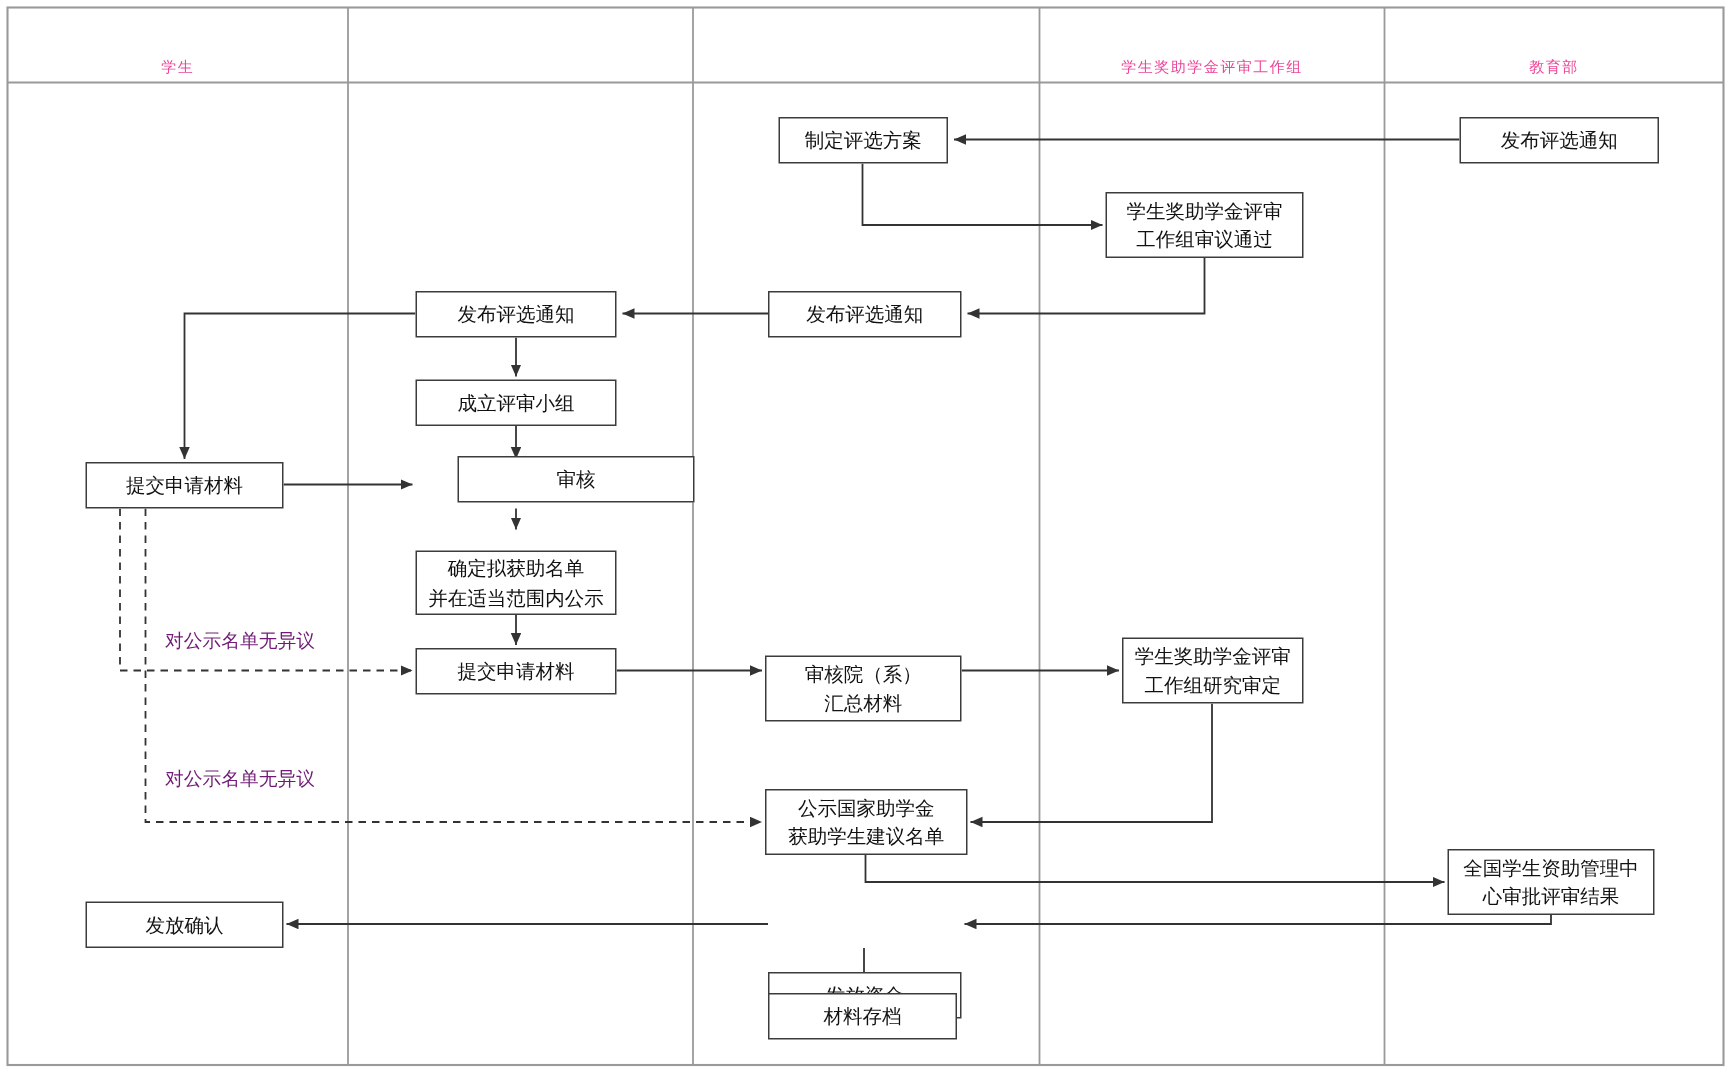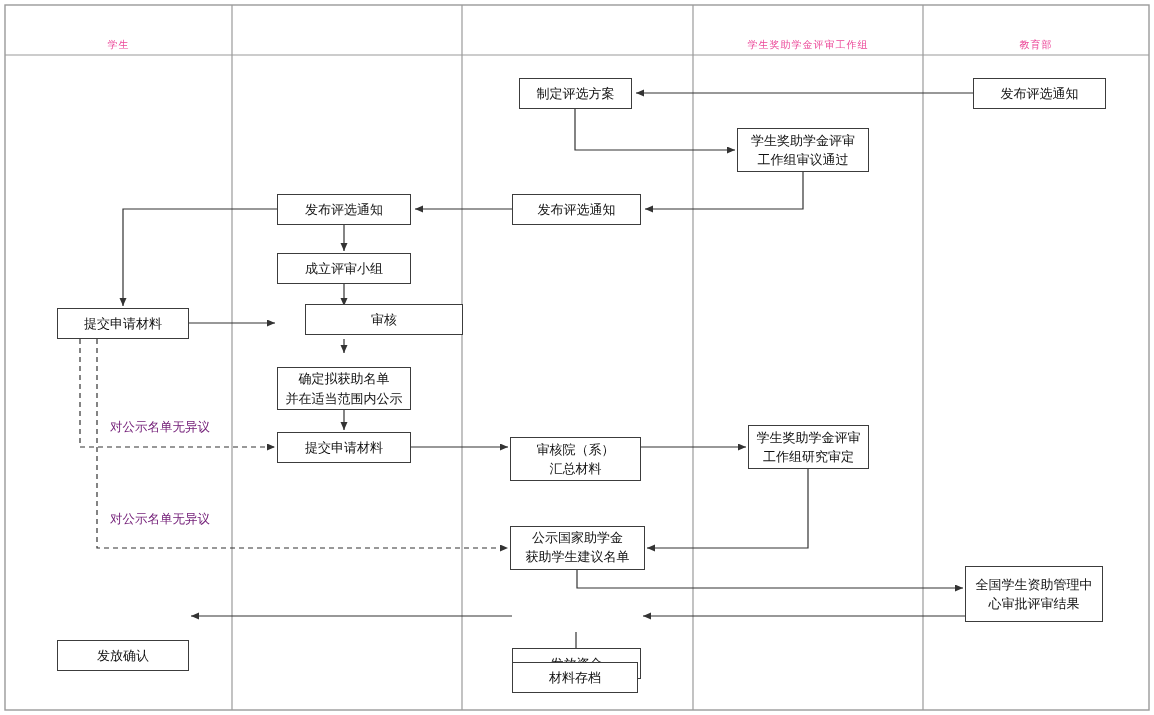--- a/index.html
+++ b/index.html
@@ -83,24 +83,24 @@
   <div class="node" style="left:277px;top:253px;width:134px;height:31px;">成立评审小组</div>
   <div class="node" style="left:57px;top:308px;width:132px;height:31px;">提交申请材料</div>
   <div class="node" style="left:277px;top:304px;width:158px;height:31px;margin-left:28px;">审核</div>
   <div class="node" style="left:277px;top:355px;width:134px;height:43px;margin-top:12px;">确定拟获助名单
 并在适当范围内公示</div>
   <div class="node" style="left:277px;top:432px;width:134px;height:31px;">提交申请材料</div>
   <div class="node" style="left:510px;top:425px;width:131px;height:44px;margin-top:12px;">审核院（系）
 汇总材料</div>
   <div class="node" style="left:748px;top:425px;width:121px;height:44px;">学生奖助学金评审
 工作组研究审定</div>
-  <div class="node" style="left:510px;top:526px;width:135px;height:44px;font-family:Liberation Mono, monospace;">公示国家助学金
+  <div class="node" style="left:510px;top:526px;width:135px;height:44px;">公示国家助学金
 获助学生建议名单</div>
-  <div class="node" style="left:965px;top:566px;width:138px;height:56px;">全国学生资助管理中
+  <div class="node" style="left:965px;top:566px;width:138px;height:44px;">全国学生资助管理中
 心审批评审结果</div>
   <div class="node" style="left:512px;top:601px;width:129px;height:31px;margin-top:47px;">发放资金</div>
-  <div class="node" style="left:57px;top:601px;width:132px;height:31px;margin-top:39px;">发放确认</div>
+  <div class="node" style="left:57px;top:601px;width:132px;height:31px;">发放确认</div>
   <div class="node" style="left:512px;top:662px;width:126px;height:31px;">材料存档</div>
 
   <div class="edge-label" style="left:110px;top:419px;">对公示名单无异议</div>
   <div class="edge-label" style="left:110px;top:511px;">对公示名单无异议</div>
 
 </div>
 
 </body></html>

